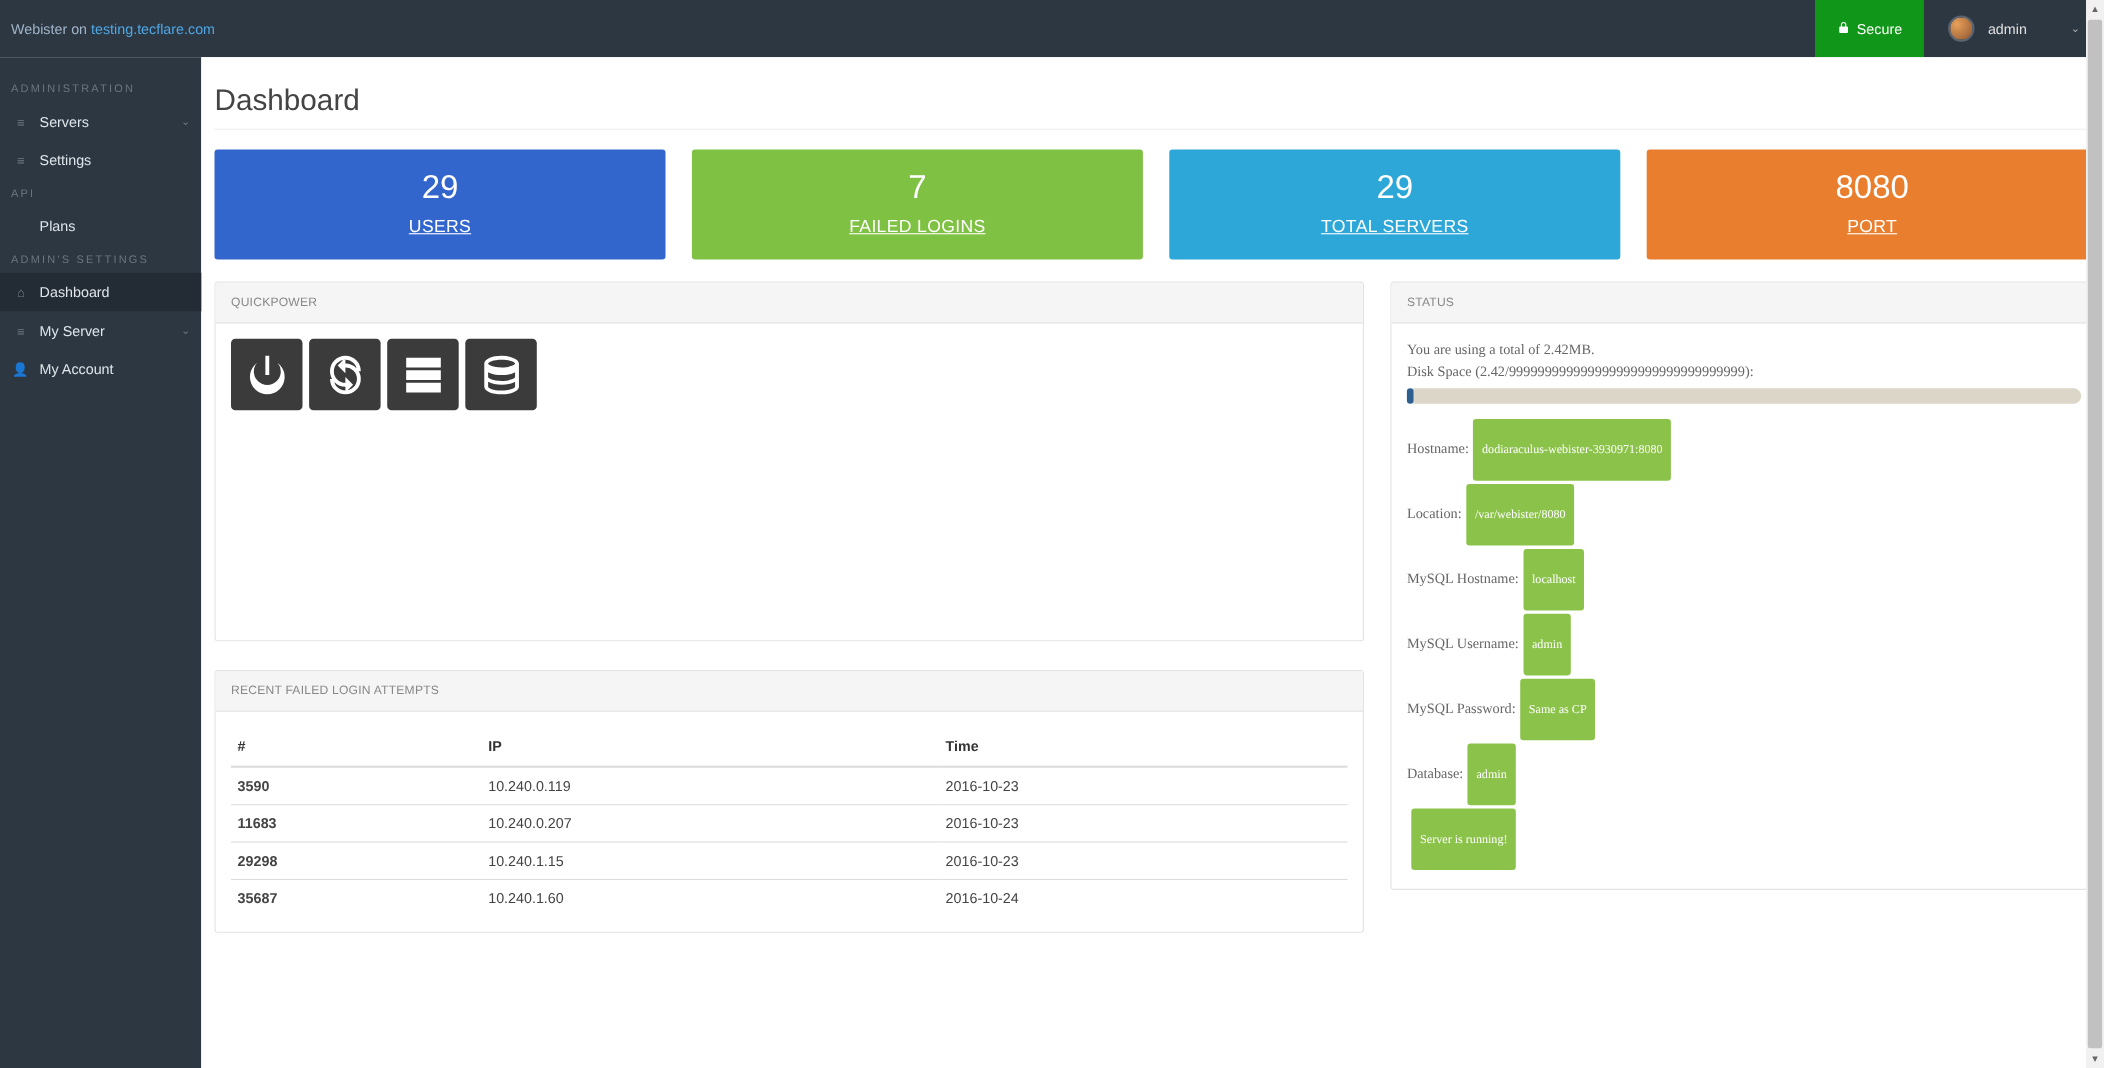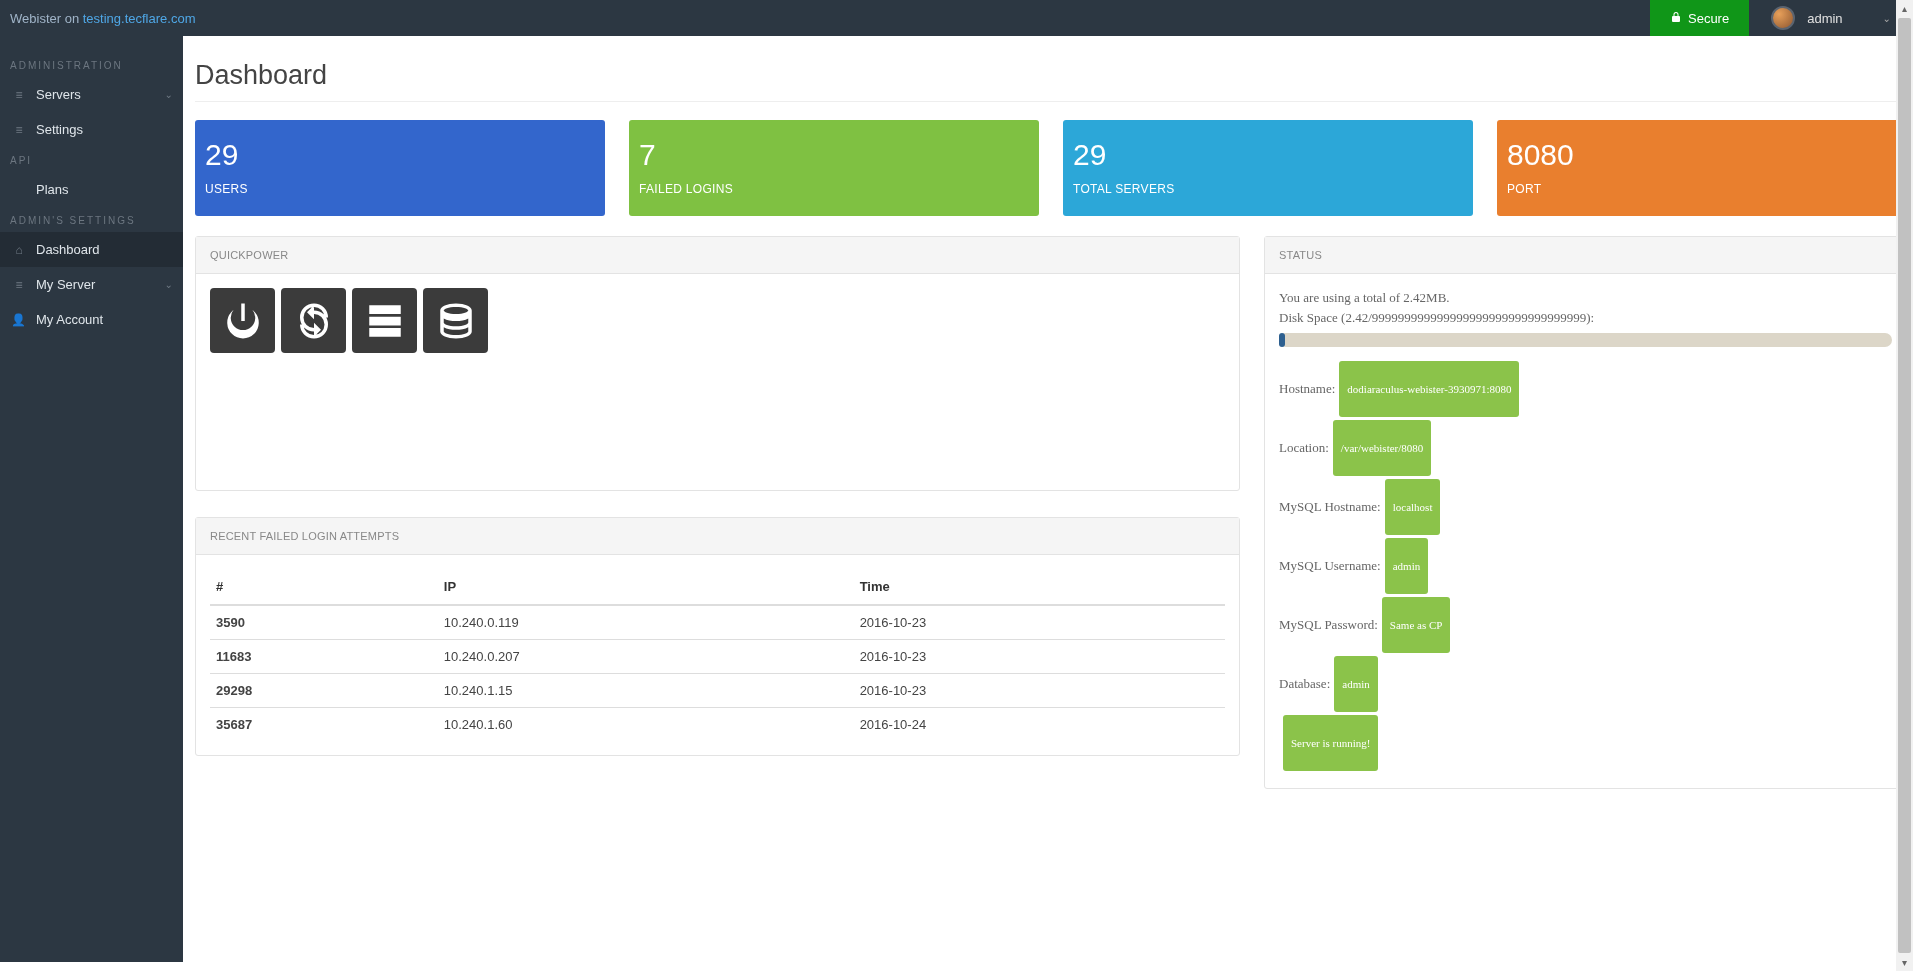--- a/index.html
+++ b/index.html
@@ -5,21 +5,21 @@
 * { margin: 0; padding: 0; box-sizing: border-box; }
 body {
   font-family: "Helvetica Neue", Helvetica, Arial, sans-serif;
   font-size: 14px;
   background: #fff;
   color: #333;
   width: 1913px;
   overflow-x: hidden;
 }
 .topbar {
-  height: 36px;
+  height: 52px;
   background: #2c3742;
   display: flex;
   align-items: center;
   justify-content: space-between;
   padding-left: 10px;
 }
 .brand { color: #a0b4c8; font-size: 13px; }
 .brand a { color: #4fa7e6; text-decoration: none; }
 .topbar-right { display: flex; height: 100%; }
 .secure-btn {
@@ -77,24 +77,25 @@
   padding: 24px 6px 40px 12px;
   background: #fff;
 }
 .page-title { font-size: 27px; color: #444; font-weight: 500; margin-bottom: 10px; }
 .divider { border-top: 1px solid #eee; margin-bottom: 18px; }
 .cards { display: flex; gap: 24px; margin-bottom: 20px; }
 .stat-card {
   flex: 1;
   border-radius: 3px;
   color: #fff;
+  text-align: center;
   padding: 18px 10px 20px;
 }
 .stat-card .num { font-size: 30px; font-weight: 400; }
-.stat-card .lbl { font-size: 12px; margin-top: 10px; letter-spacing: 0.3px; }
+.stat-card .lbl { font-size: 16px; margin-top: 10px; letter-spacing: 0.3px; text-decoration: underline; }
 .c-blue { background: #36c; }
 .c-green { background: #7fc142; }
 .c-cyan { background: #2ca7d8; }
 .c-orange { background: #e97f2e; }
 .row { display: flex; gap: 24px; }
 .panel {
   border: 1px solid #e3e3e3;
   border-radius: 3px;
   background: #fff;
 }
@@ -237,21 +238,21 @@
           <div class="lbl">TOTAL SERVERS</div>
         </div>
         <div class="stat-card c-orange">
           <div class="num">8080</div>
           <div class="lbl">PORT</div>
         </div>
       </div>
 
     <div class="row">
       <div class="left-col">
-        <div class="panel" style="height:255px">
+        <div class="panel" style="height:327px">
           <div class="panel-head">QUICKPOWER</div>
           <div class="panel-body">
             <div class="qp-btns">
               <div class="qp-btn">
                   <svg viewBox="0 0 24 24">
                     <path d="M11 2h2v10h-2V2zm6.36 3.64 1.42 1.42A9 9 0 1 1 5.22 7.06l1.42-1.42A7 7 0 1 0 17.36 5.64z"></path>
                   </svg>
                 </div>
               <div class="qp-btn">
                   <svg viewBox="0 0 24 24">

